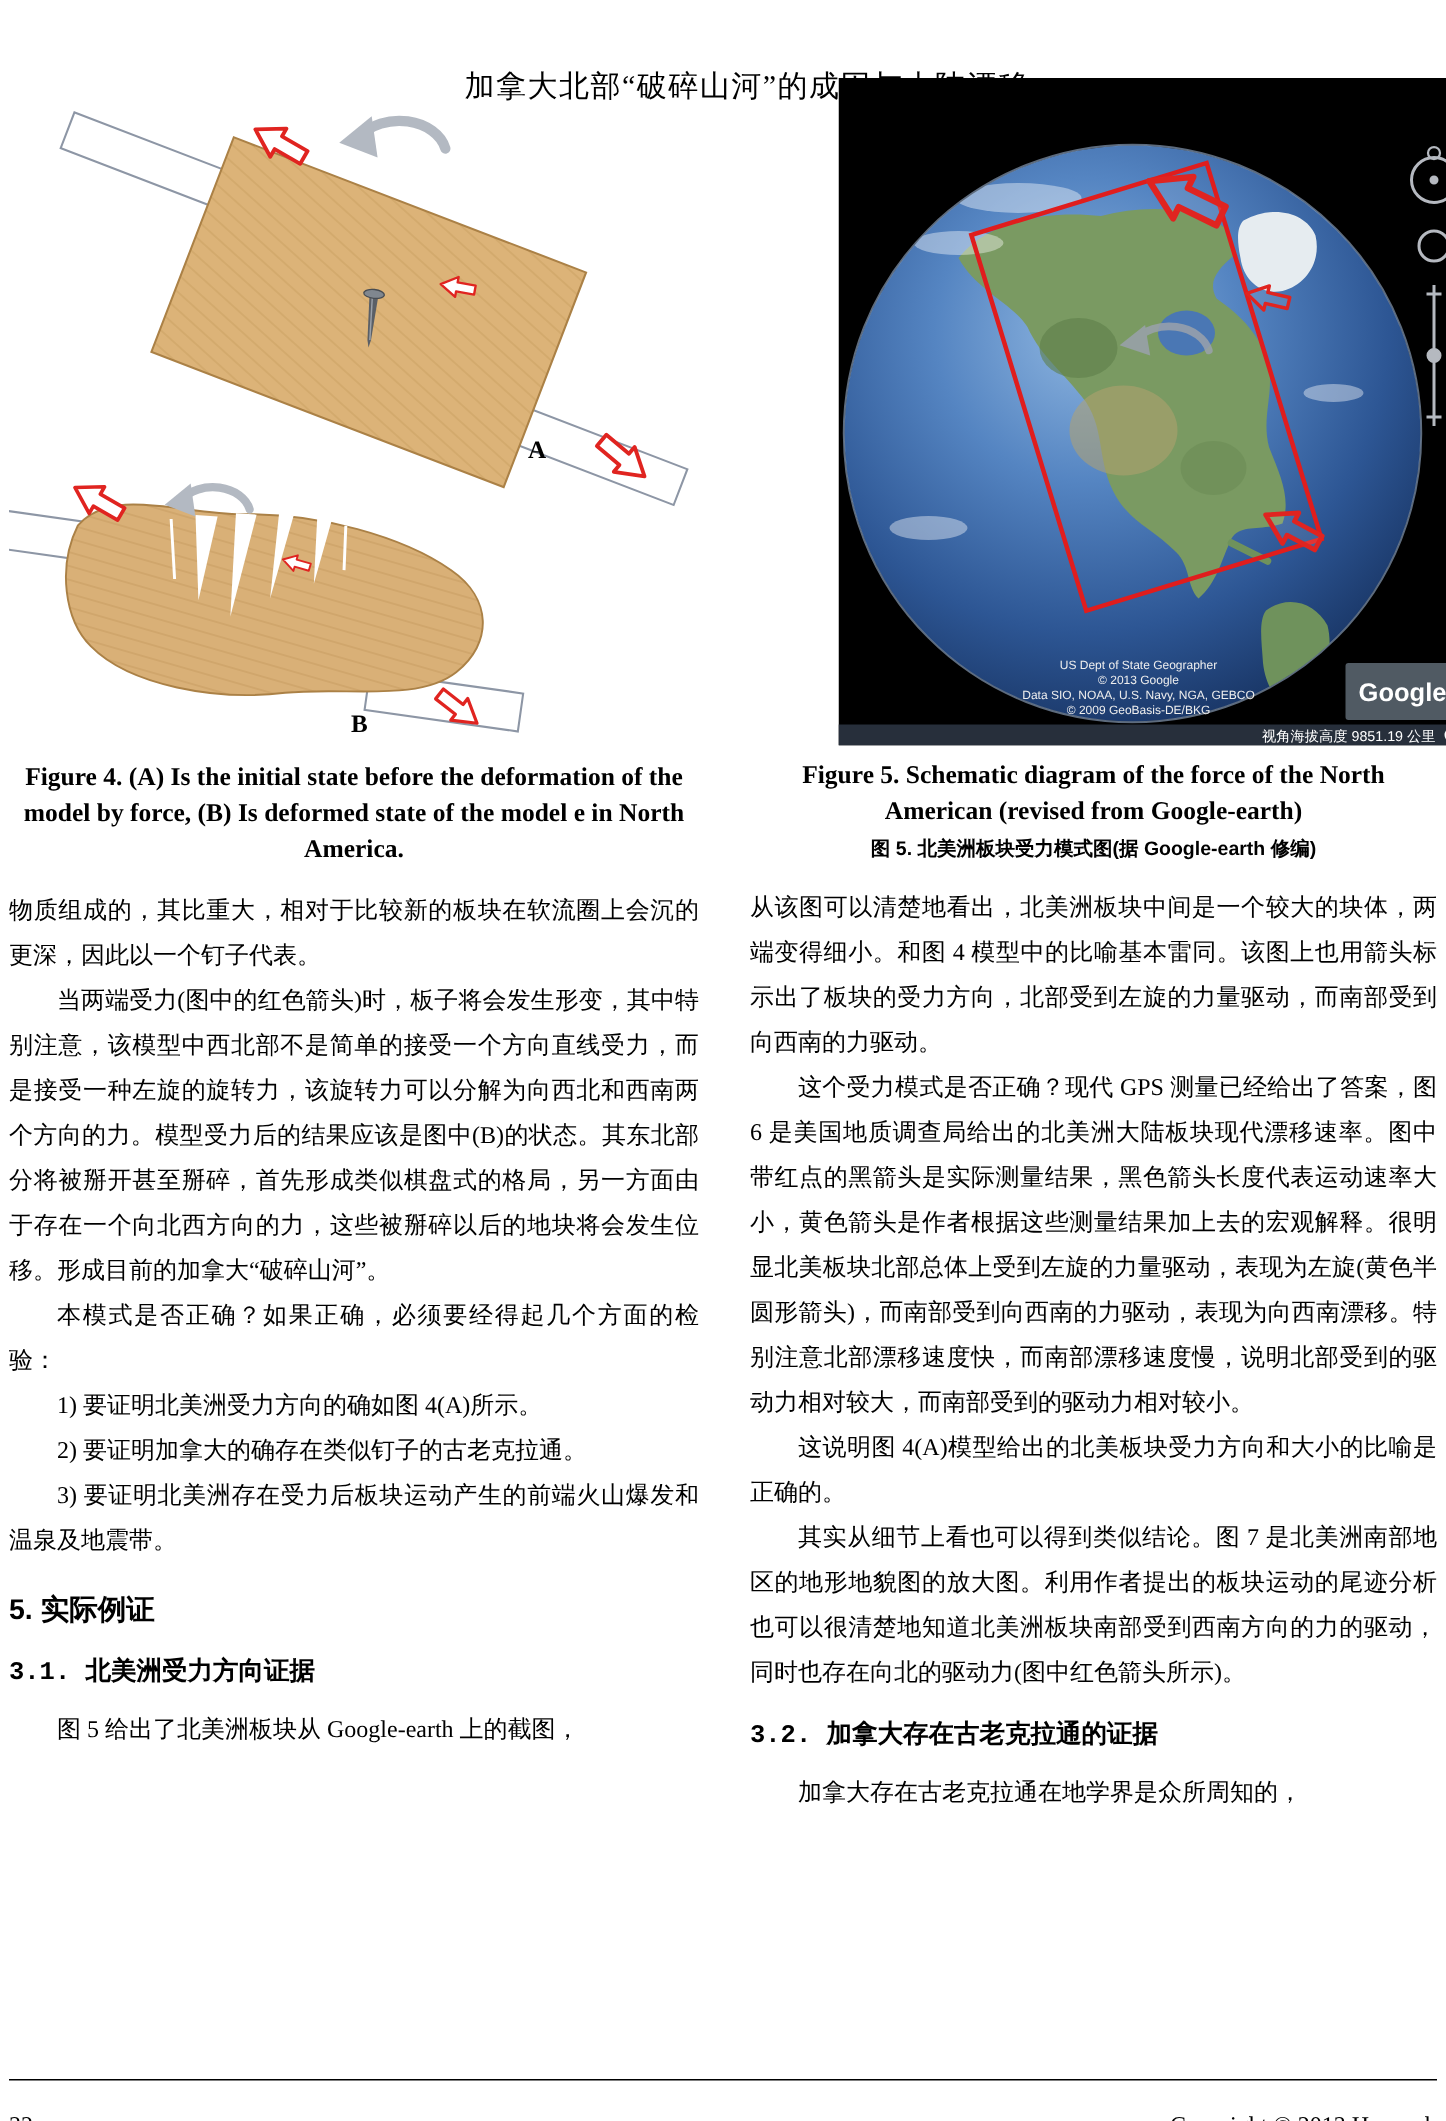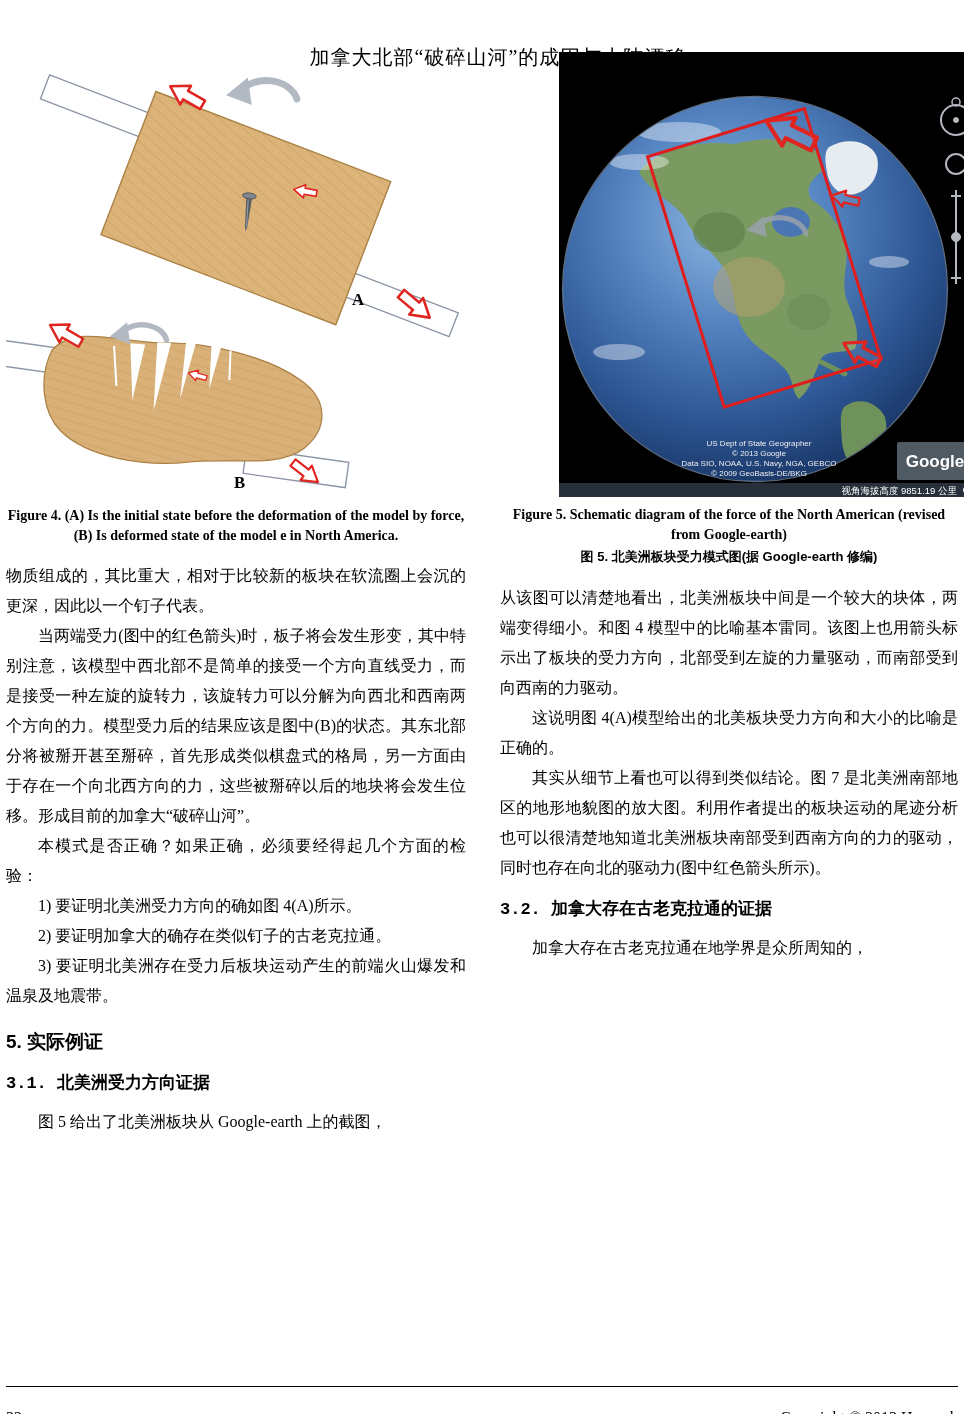--- a/index.html
+++ b/index.html
@@ -13,21 +13,21 @@
 
   .col { position:absolute; top:46px; }
   .col-left  { left:6px;  width:460px; }
   .col-right { left:500px; width:458px; }
 
   .fig4-wrap { width:100%; height:452px; }
   .fig5-wrap { width:340px; height:445px; margin:6px auto 0 auto; }
   svg { display:block; }
 
   .cap { text-align:center; font-weight:bold; }
-  .cap-en { font-size:14px; line-height:1.4; margin-top:8px;
+  .cap-en { font-size:17px; line-height:1.4; margin-top:8px;
             font-family:"Liberation Serif","DejaVu Serif",serif; }
   .cap-zh { font-size:13px; line-height:1.5; margin-top:3px;
             font-family:"Liberation Sans","DejaVu Sans",sans-serif; }
 
   .body-text { margin-top:16px; font-size:16px; line-height:30px;
                text-align:justify; }
   .body-text p { text-indent:2em; }
   .body-text p.noindent { text-indent:0; }
 
   h2.sec  { font-family:"Liberation Sans","DejaVu Sans",sans-serif;
@@ -213,20 +213,21 @@
           <circle cx="409" cy="438" r="4.5" fill="none" stroke="#ffffff" stroke-width="1"></circle>
         </g>
       </svg>
     </div>
 
     <div class="cap cap-en">Figure 5. Schematic diagram of the force of the North American (revised from Google-earth)</div>
     <div class="cap cap-zh">图 5. 北美洲板块受力模式图(据 Google-earth 修编)</div>
 
     <div class="body-text">
       <p class="noindent">从该图可以清楚地看出，北美洲板块中间是一个较大的块体，两端变得细小。和图 4 模型中的比喻基本雷同。该图上也用箭头标示出了板块的受力方向，北部受到左旋的力量驱动，而南部受到向西南的力驱动。</p>
+      <p>这个受力模式是否正确？现代 GPS 测量已经给出了答案，图 6 是美国地质调查局给出的北美洲大陆板块现代漂移速率。图中带红点的黑箭头是实际测量结果，黑色箭头长度代表运动速率大小，黄色箭头是作者根据这些测量结果加上去的宏观解释。很明显北美板块北部总体上受到左旋的力量驱动，表现为左旋(黄色半圆形箭头)，而南部受到向西南的力驱动，表现为向西南漂移。特别注意北部漂移速度快，而南部漂移速度慢，说明北部受到的驱动力相对较大，而南部受到的驱动力相对较小。</p>
       <p>这说明图  4(A)模型给出的北美板块受力方向和大小的比喻是正确的。</p>
       <p>其实从细节上看也可以得到类似结论。图 7 是北美洲南部地区的地形地貌图的放大图。利用作者提出的板块运动的尾迹分析也可以很清楚地知道北美洲板块南部受到西南方向的力的驱动，同时也存在向北的驱动力(图中红色箭头所示)。</p>
       <h3 class="sub">3.2. 加拿大存在古老克拉通的证据</h3>
       <p>加拿大存在古老克拉通在地学界是众所周知的，</p>
     </div>
   </div>
 
   <div class="footer">
     <span>32</span>
     <span>Copyright © 2013 Hanspub</span>

